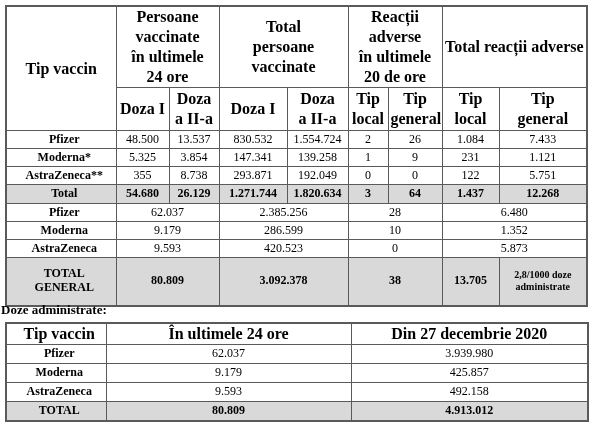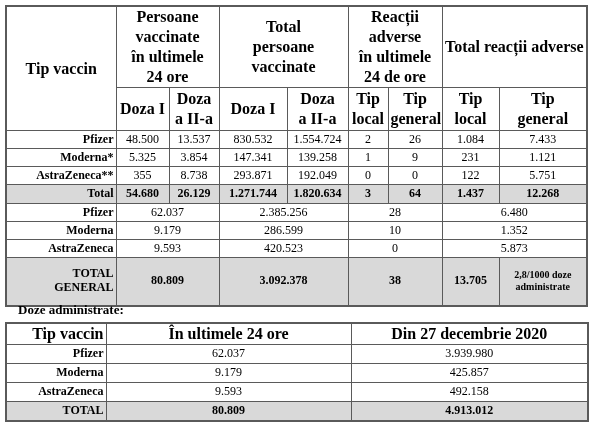--- a/index.html
+++ b/index.html
@@ -40,33 +40,33 @@
     width: 582px;
     border: 2px solid var(--border, #5a5a5a);
   }
   .h1 { height: 66px; }
   .h2 { height: 43px; }
   .r  { height: 18px; }
   .rt { height: 19px; }
   .tg { height: 48px; }
   .hdr td { font-weight: bold; font-size: 16px; line-height: 1.25; }
   .lbl {
-    text-align: right;
+    text-align: center;
     padding-left: 8px;
     font-weight: bold;
   }
   .shade td {
     background: var(--shade, #d9d9d9);
     font-weight: bold;
   }
   .pre { white-space: pre-line; }
   .note { font-size: 10px; line-height: 1.2; }
   .doses-title {
     position: absolute;
-    left: 18px;
+    left: 1px;
     top: 302px;
     font-size: 13px;
     font-weight: bold;
     text-align: center;
   }
 </style>
 </head>
 <body>
 
 <div class="page">
@@ -88,21 +88,21 @@
         <td rowspan="2">Tip vaccin</td>
         <td colspan="2" class="pre">Persoane
 vaccinate
 în ultimele
 24 ore</td>
         <td colspan="2" class="pre">Total
 persoane vaccinate</td>
         <td colspan="2" class="pre">Reacții
 adverse
 în ultimele
-24 de ore</td>
+20 de ore</td>
         <td colspan="2">Total reacții adverse</td>
       </tr>
       <tr class="h2 hdr">
         <td>Doza I</td>
         <td class="pre">Doza
 a II-a</td>
         <td>Doza I</td>
         <td class="pre">Doza
 a II-a</td>
         <td class="pre">Tip

